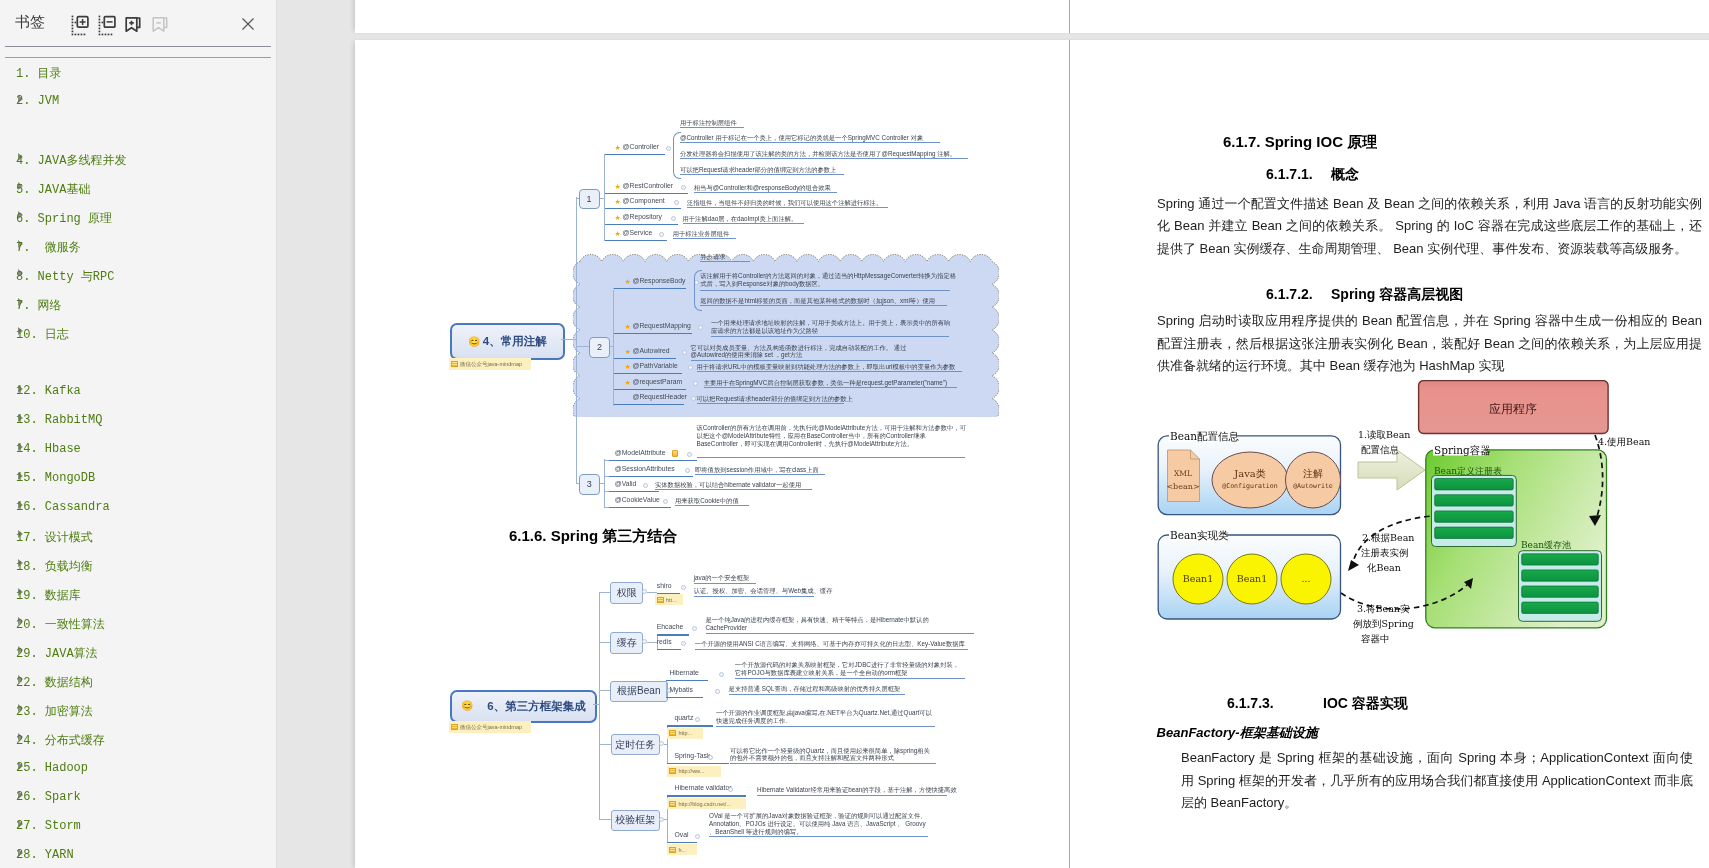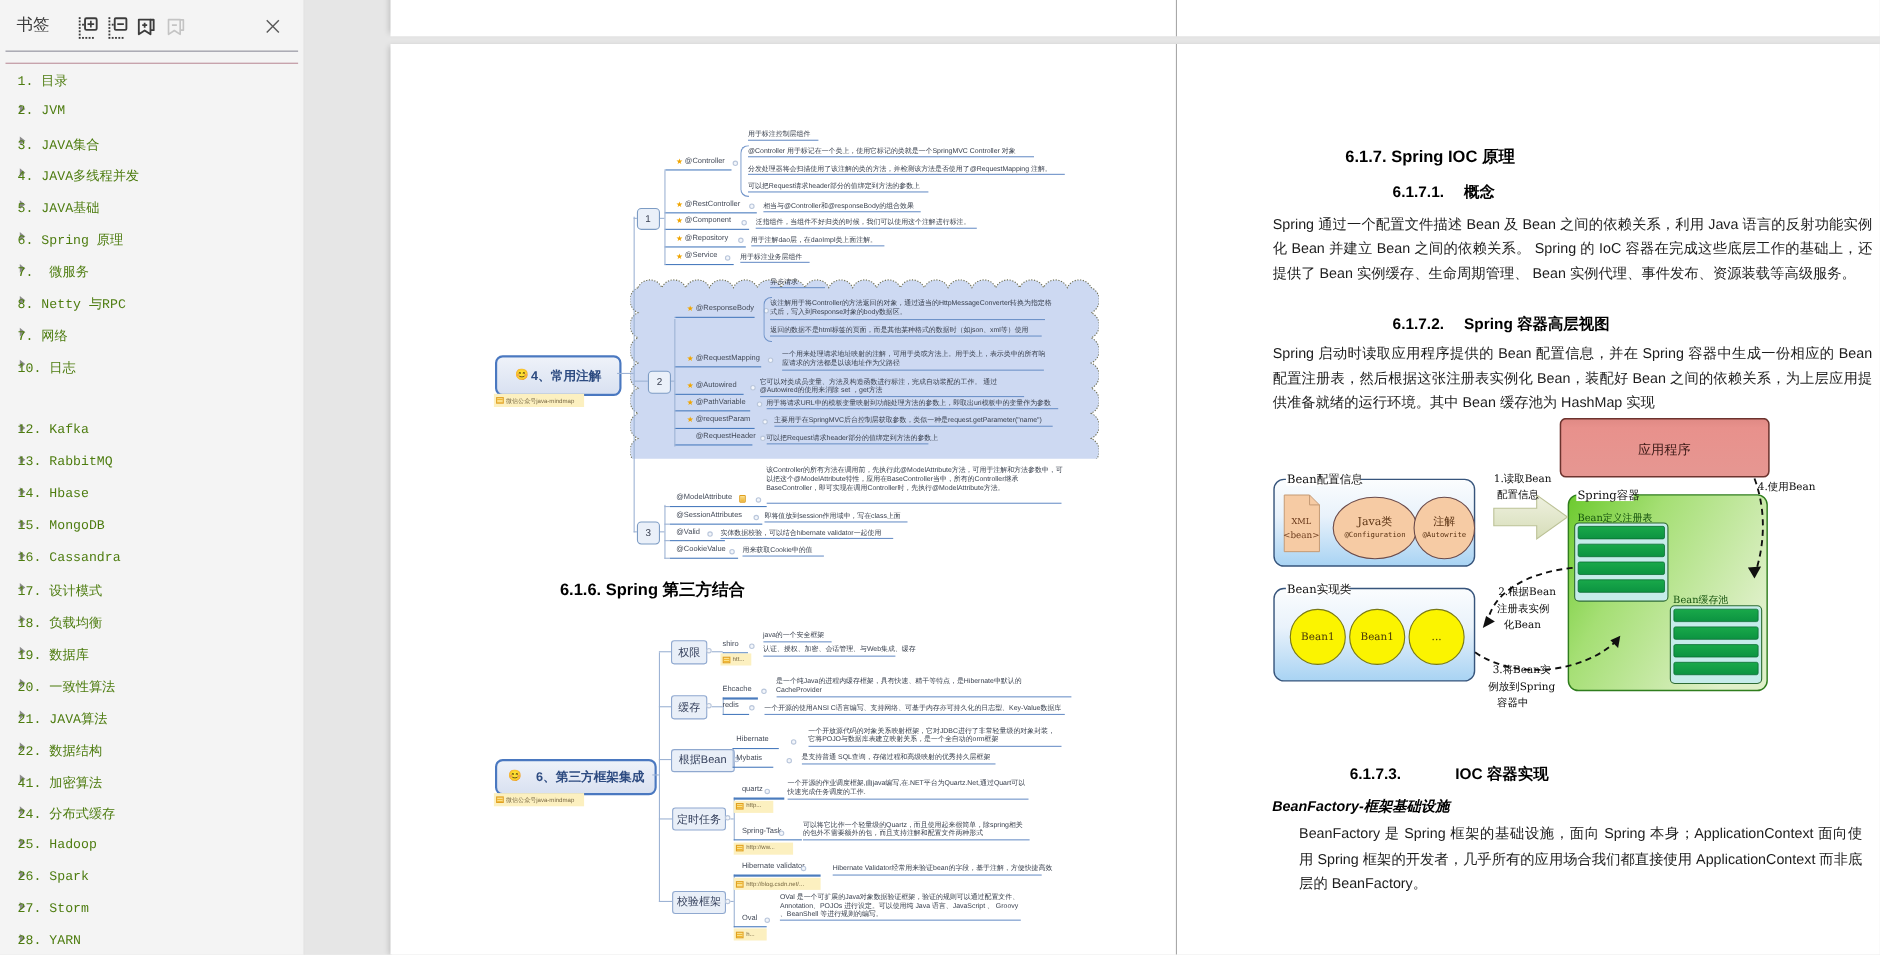--- a/index.html
+++ b/index.html
@@ -135,24 +135,20 @@
     <div class="sep1"></div>
     <div class="sep2"></div>
     <div class="bm-list" id="bm-list">
         <div class="bm-item" style="top: 0px;">
           <div class="bm-label">1. 目录</div>
         </div>
         <div class="bm-item" style="top: 28.99px;">
           <div class="bm-arrow"></div>
           <div class="bm-label">2. JVM</div>
         </div>
-        <div class="bm-item" style="top: 57.98px;">
-          <div class="bm-arrow"></div>
-          <div class="bm-label">3. JAVA集合</div>
-        </div>
         <div class="bm-item" style="top: 86.97px;">
           <div class="bm-arrow"></div>
           <div class="bm-label">4. JAVA多线程并发</div>
         </div>
         <div class="bm-item" style="top: 115.96px;">
           <div class="bm-arrow"></div>
           <div class="bm-label">5. JAVA基础</div>
         </div>
         <div class="bm-item" style="top: 144.95px;">
           <div class="bm-arrow"></div>
@@ -205,29 +201,29 @@
         <div class="bm-item" style="top: 521.82px;">
           <div class="bm-arrow"></div>
           <div class="bm-label">19. 数据库</div>
         </div>
         <div class="bm-item" style="top: 550.81px;">
           <div class="bm-arrow"></div>
           <div class="bm-label">20. 一致性算法</div>
         </div>
         <div class="bm-item" style="top: 579.8px;">
           <div class="bm-arrow"></div>
-          <div class="bm-label">21. JAVA算法</div>
+          <div class="bm-label">29. JAVA算法</div>
         </div>
         <div class="bm-item" style="top: 608.79px;">
           <div class="bm-arrow"></div>
           <div class="bm-label">22. 数据结构</div>
         </div>
         <div class="bm-item" style="top: 637.78px;">
           <div class="bm-arrow"></div>
-          <div class="bm-label">41. 加密算法</div>
+          <div class="bm-label">23. 加密算法</div>
         </div>
         <div class="bm-item" style="top: 666.77px;">
           <div class="bm-arrow"></div>
           <div class="bm-label">24. 分布式缓存</div>
         </div>
         <div class="bm-item" style="top: 695.76px;">
           <div class="bm-arrow"></div>
           <div class="bm-label">25. Hadoop</div>
         </div>
         <div class="bm-item" style="top: 724.75px;">

